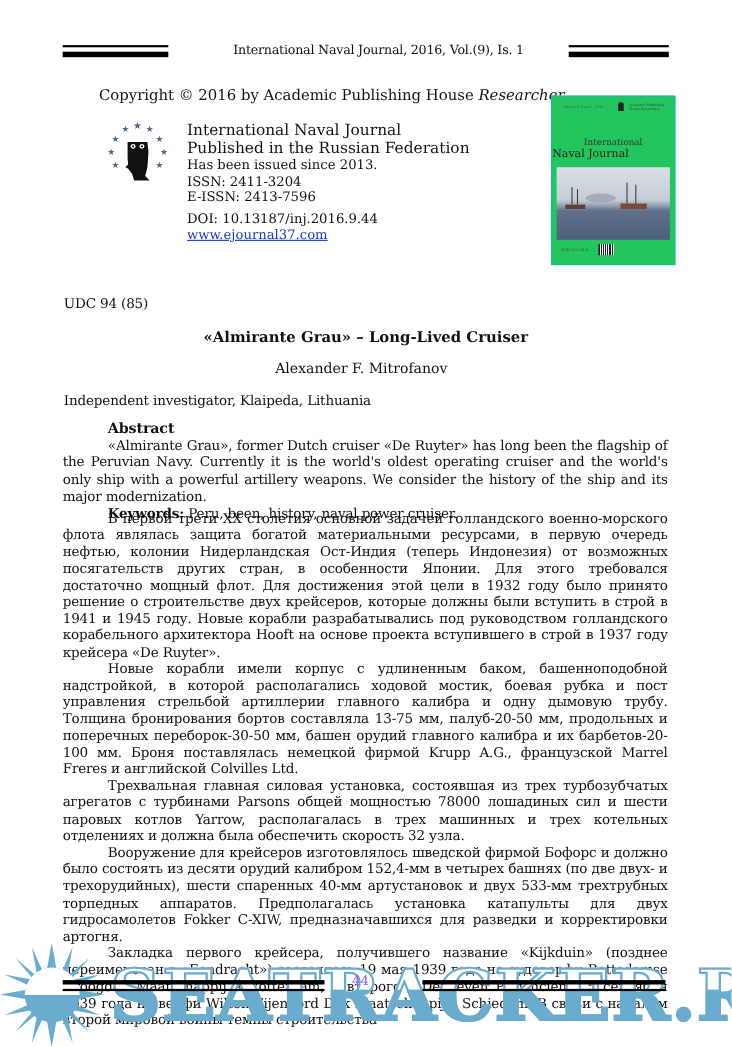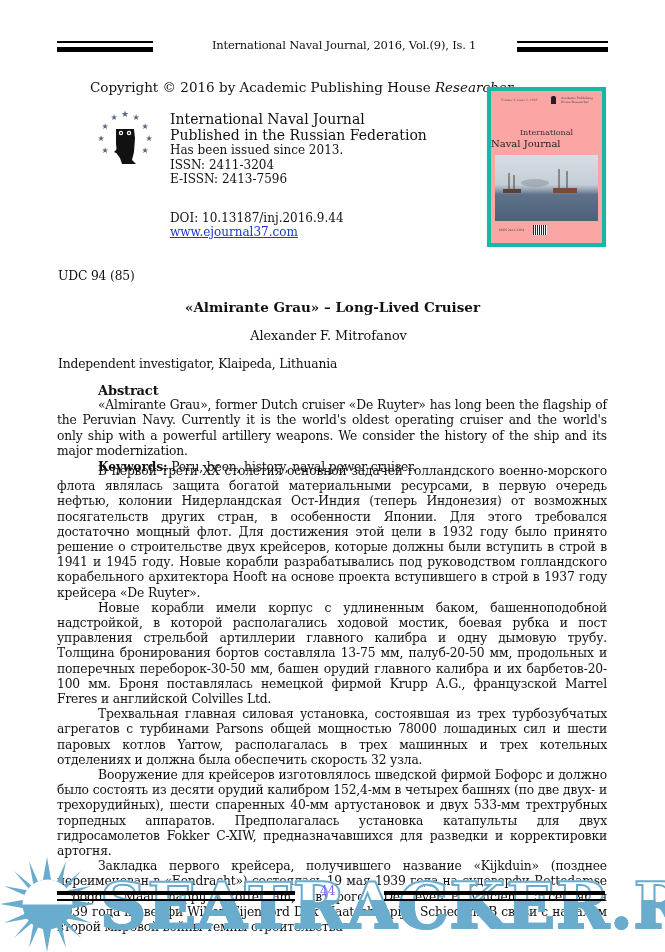--- a/index.html
+++ b/index.html
@@ -13,21 +13,21 @@
   .copyright i { font-style: italic; }
   .pubinfo { font-size: 13px; line-height: 16px; }
   .pubinfo .big { font-size: 14px; }
   .pubinfo .small { font-size: 12px; line-height: 14.5px; }
   .pubinfo a { color: #1a37c8; text-decoration: underline; }
   .text { font-size: 12.3px; line-height: 15.2px; text-align: justify; letter-spacing: -0.15px; }
   .indent { text-indent: 41px; }
   p { margin: 0; }
   .title { font-weight: bold; font-size: 13.5px; text-align: center; }
   .author { font-size: 12.8px; text-align: center; }
-  .cover { border: 4px solid #14b8a6; background: #fca5a5; box-shadow: 0 0 1px #ccc; }
+  .cover { border: 1px solid #14b8a6; background: #22c55e; box-shadow: 0 0 1px #ccc; margin-left: 14px; }
   .watermark-text { font-family: "DejaVu Serif", serif; font-weight: bold; font-size: 64px;
                     letter-spacing: 1px; color: transparent;
                     -webkit-text-stroke: 2px #6aaccd;
                     background: linear-gradient(to bottom, #ffffff 0%, #ffffff 42%, #6aaccd 42%, #6aaccd 100%);
                     -webkit-background-clip: text; background-clip: text; }
 </style>
 </head>
 <body>
 
 <div>
@@ -63,21 +63,21 @@
     <path d="M24 40 L20 44 L24 46 Z" fill="#111"></path>
   </svg>
 </div>
 
 <div class="abs pubinfo" style="left:170px; top:111px;">
   <div class="big">International Naval Journal</div>
   <div class="big">Published in the Russian Federation</div>
   <div class="small">Has been issued since 2013.</div>
   <div class="small">ISSN: 2411-3204</div>
   <div class="small">E-ISSN: 2413-7596</div>
-  <div class="small" style="margin-top:24px;">DOI: 10.13187/inj.2016.9.44</div>
+  <div class="small" style="margin-top:5px;">DOI: 10.13187/inj.2016.9.44</div>
   <div class="small"><a href="#">www.ejournal37.com</a></div>
 </div>
 
 <div class="abs cover" style="left:487px; top:87px; width:111px; height:152px;">
   <div class="abs" style="left:10px; top:7px; font-size:3px; color:#555;">Volume 9, Issue 1, 2016</div>
   <div class="abs" style="left:60px; top:5px; width:5px; height:8px; background:#222; border-radius:2px 2px 0 0;"></div>
   <div class="abs" style="left:70px; top:6px; width:36px; font-size:3px; line-height:3.5px; color:#444;">Academic Publishing House Researcher</div>
   <div class="abs" style="left:0; width:111px; text-align:center; top:37px; font-size:8px; color:#333;">International</div>
   <div class="abs" style="left:0; width:111px; text-align:left; top:47px; font-size:10px; color:#222;">Naval Journal</div>
   <div class="abs" style="left:4px; top:64px; width:103px; height:66px; background: linear-gradient(to bottom, #d8dee3 0%, #c4ced8 45%, #9aa7b4 52%, #5f728a 60%, #4c6079 100%);">

